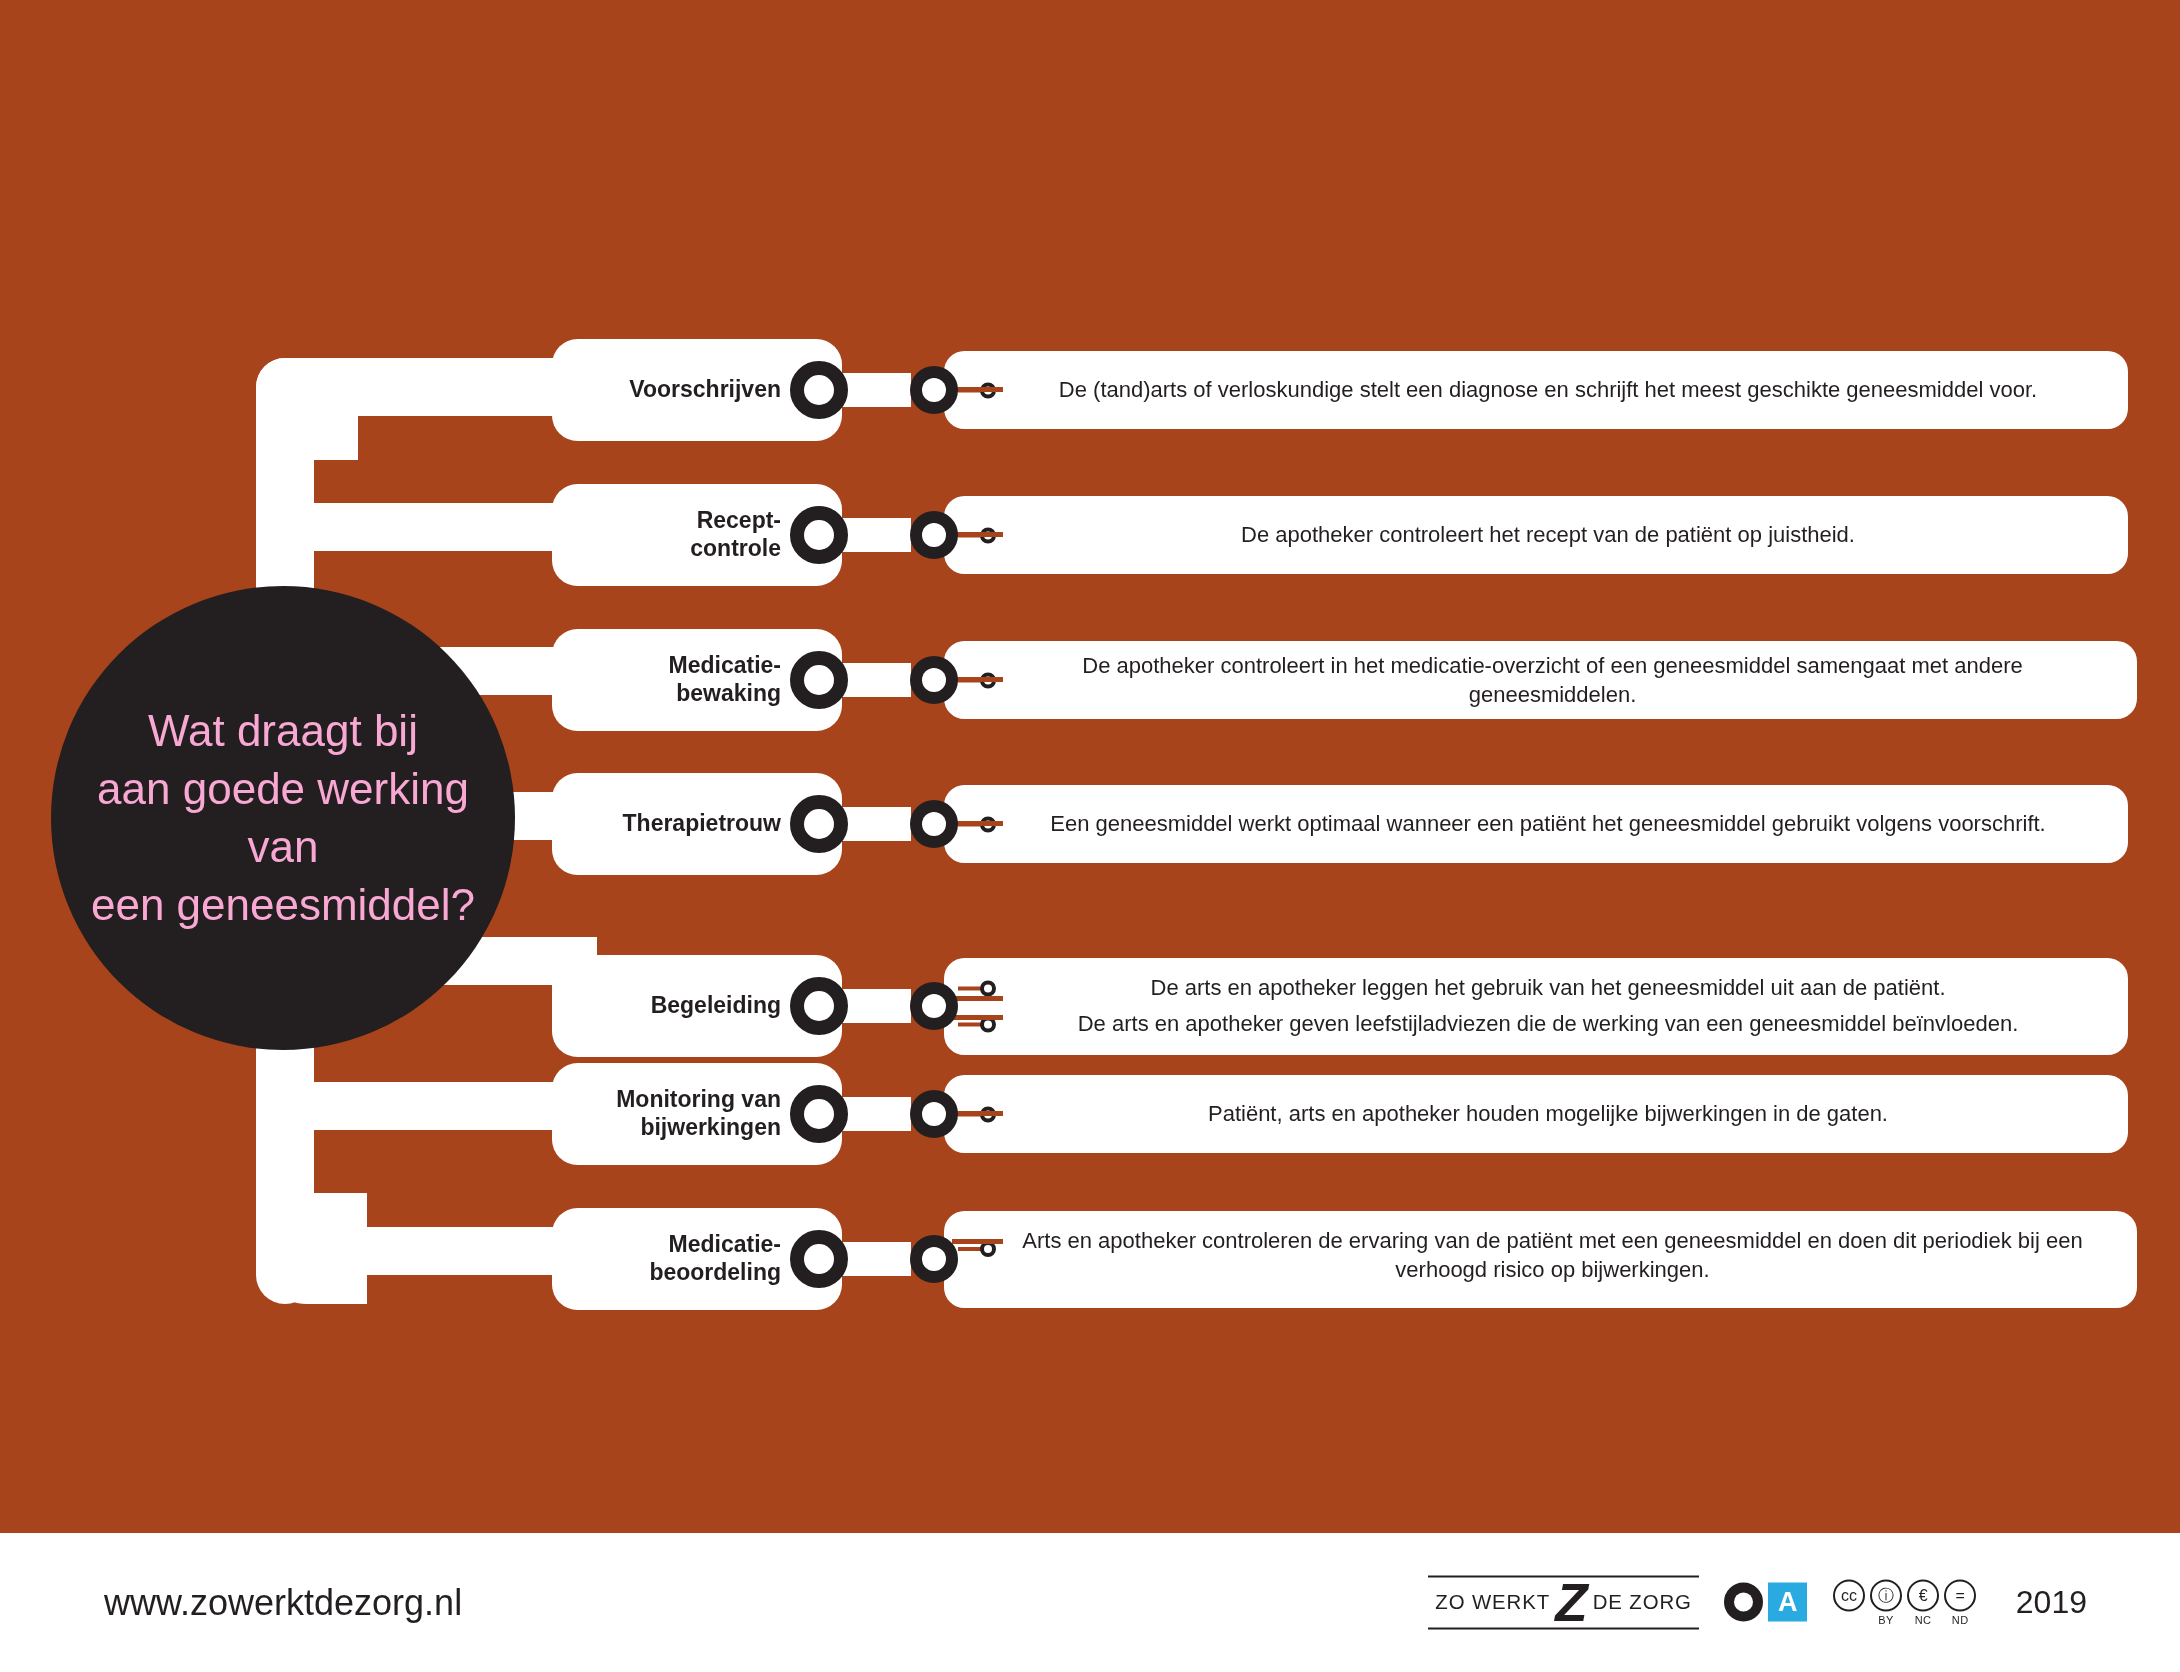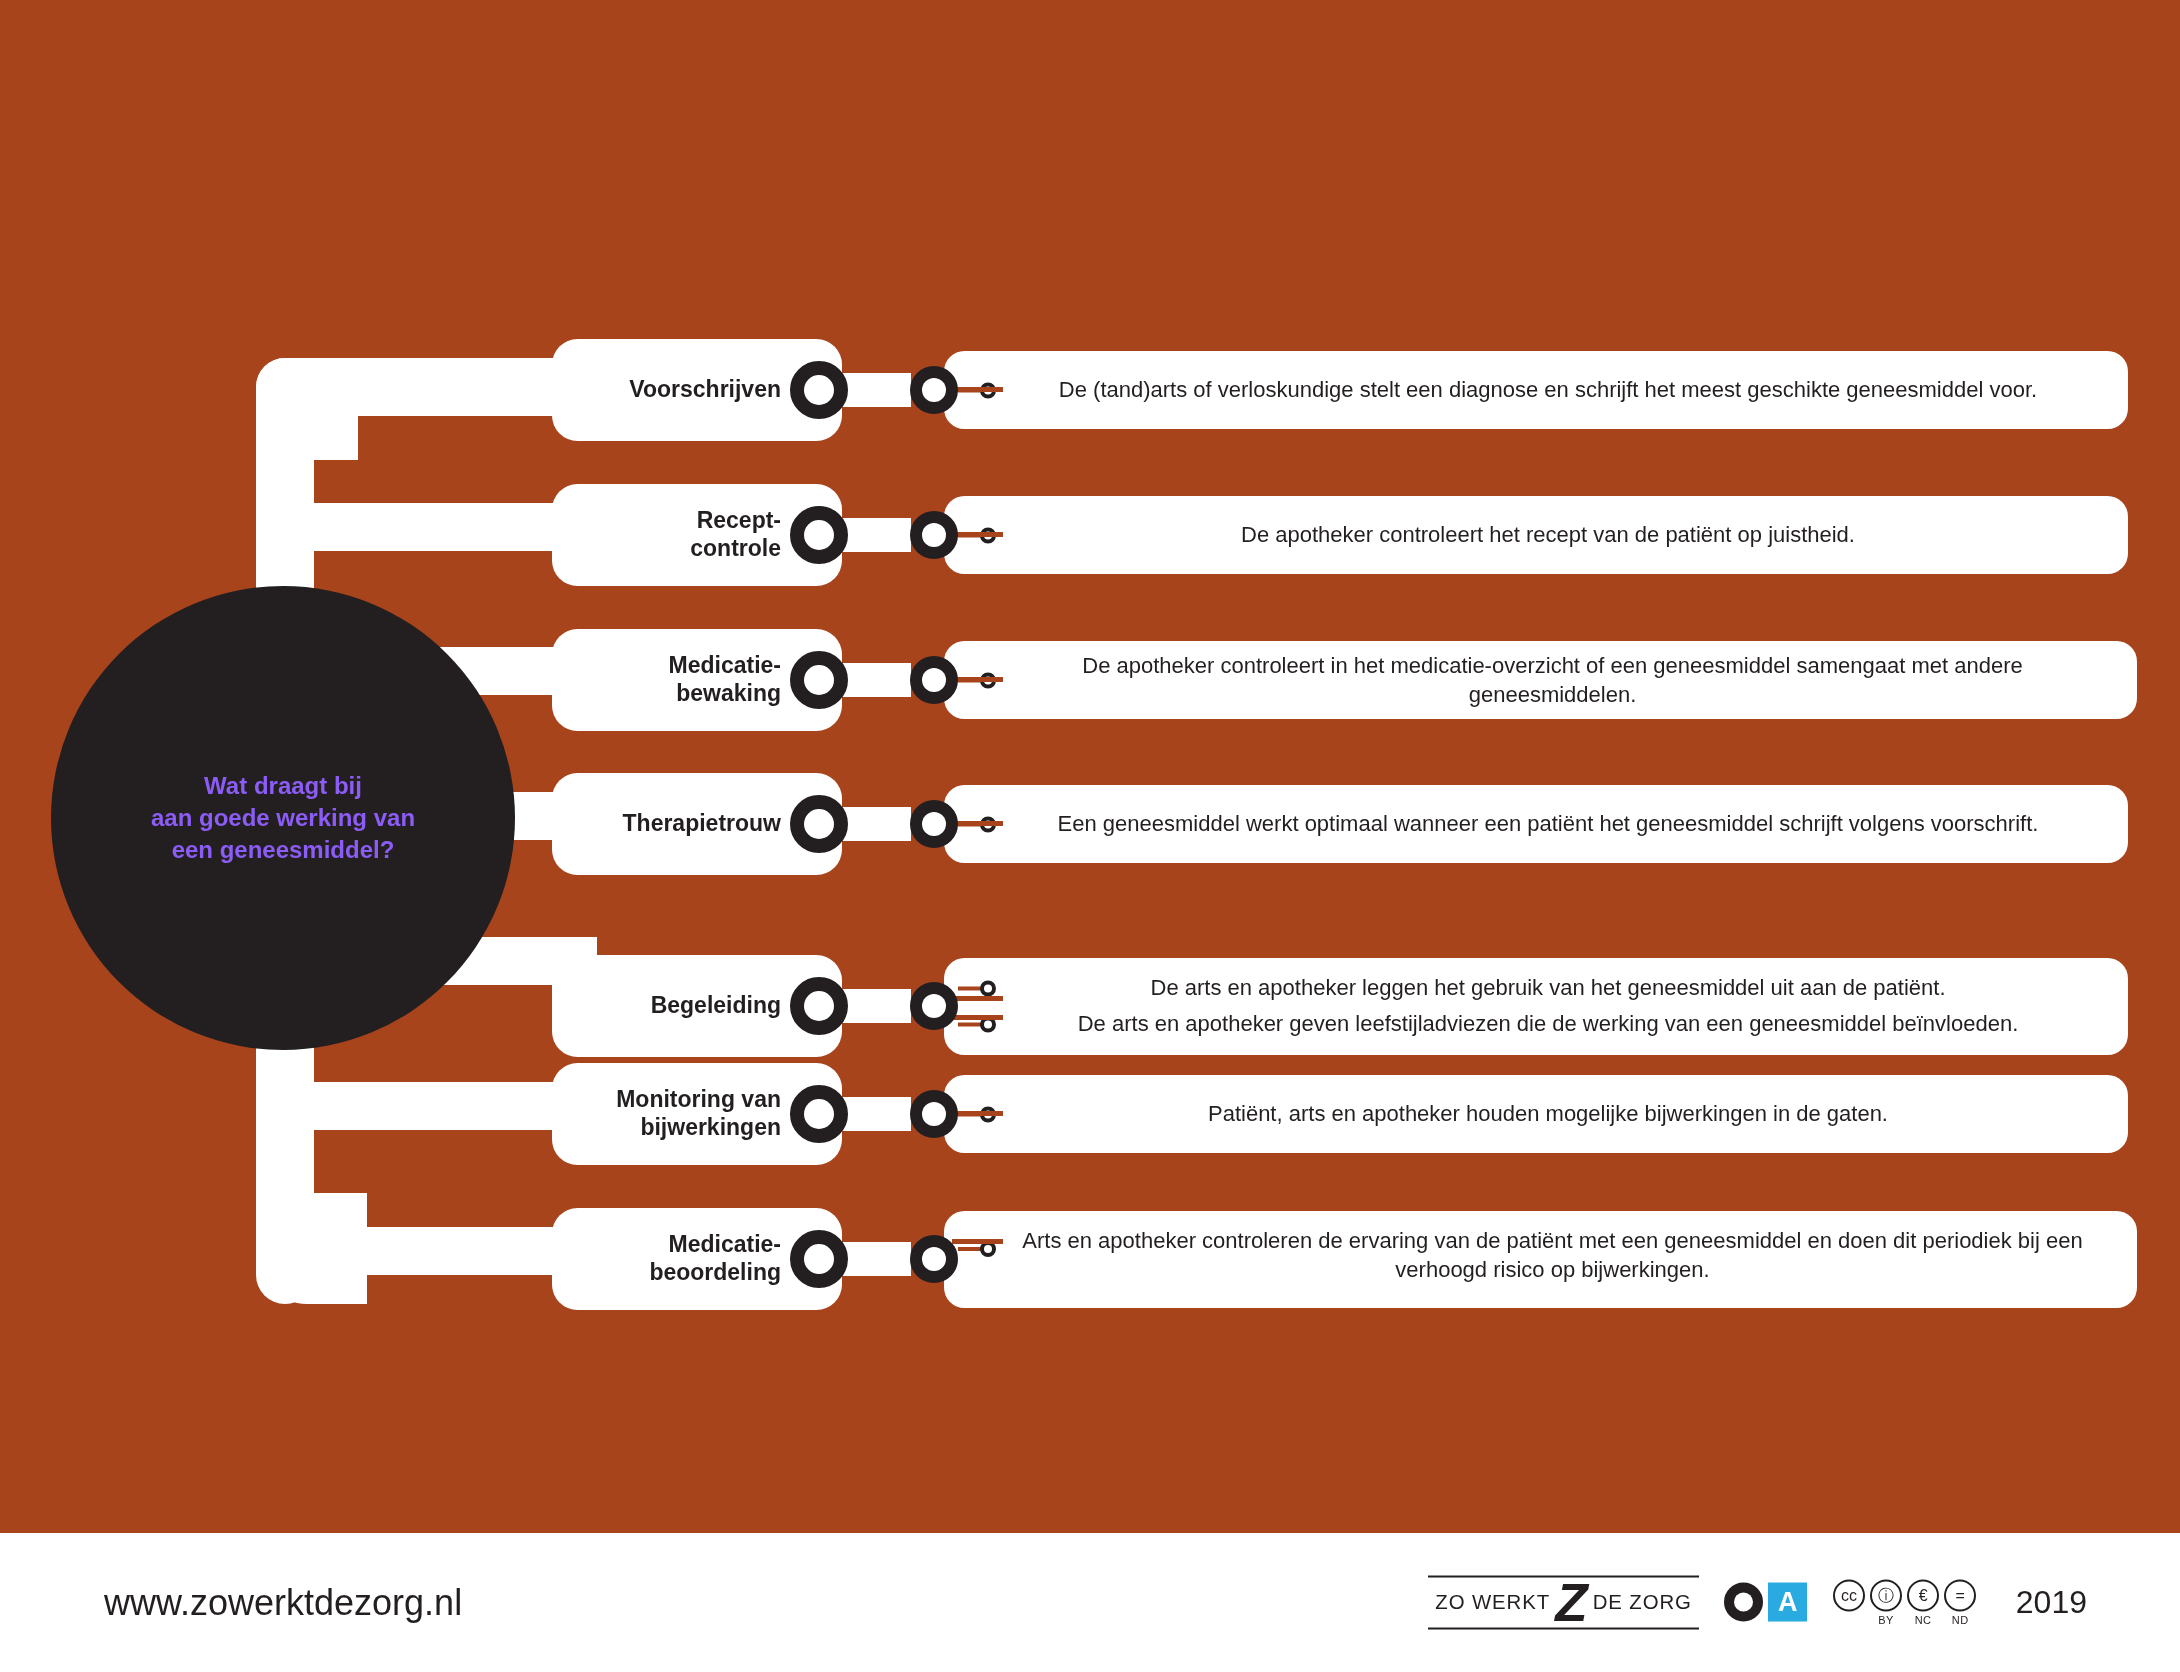--- a/index.html
+++ b/index.html
@@ -33,23 +33,23 @@
     width: 464px;
     height: 464px;
     border-radius: 50%;
     background: #231f20;
     z-index: 40;
     display: flex;
     align-items: center;
     justify-content: center;
   }
   #center-circle .ctext {
-    color: #8b5cf6;
-    font-weight: bold;
-    font-size: 24px;
+    color: #f9a8d4;
+    font-weight: normal;
+    font-size: 44px;
     line-height: 1.32;
     text-align: center;
     width: 426px;
     white-space: pre-line;
   }
   
   .trunk {
     position: absolute;
     background: #ffffff;
     z-index: 5;
@@ -433,21 +433,21 @@
           <i></i>
         </div>
       <div class="desc-pill">
         <div class="desc-line">
           <span class="leader">
               <span class="line"></span>
               <span class="ring">
                 <i></i>
               </span>
             </span>
-          <span>Een geneesmiddel werkt optimaal wanneer een patiënt het geneesmiddel schrijft volgens voorschrift.</span>
+          <span>Een geneesmiddel werkt optimaal wanneer een patiënt het geneesmiddel gebruikt volgens voorschrift.</span>
         </div>
       </div>
     </div>
 
     <div class="row" style="top:955px;">
       <div class="stub"></div>
       <div class="label-pill">
         <div class="lab">Begeleiding</div>
       </div>
       <div class="donut-big">

